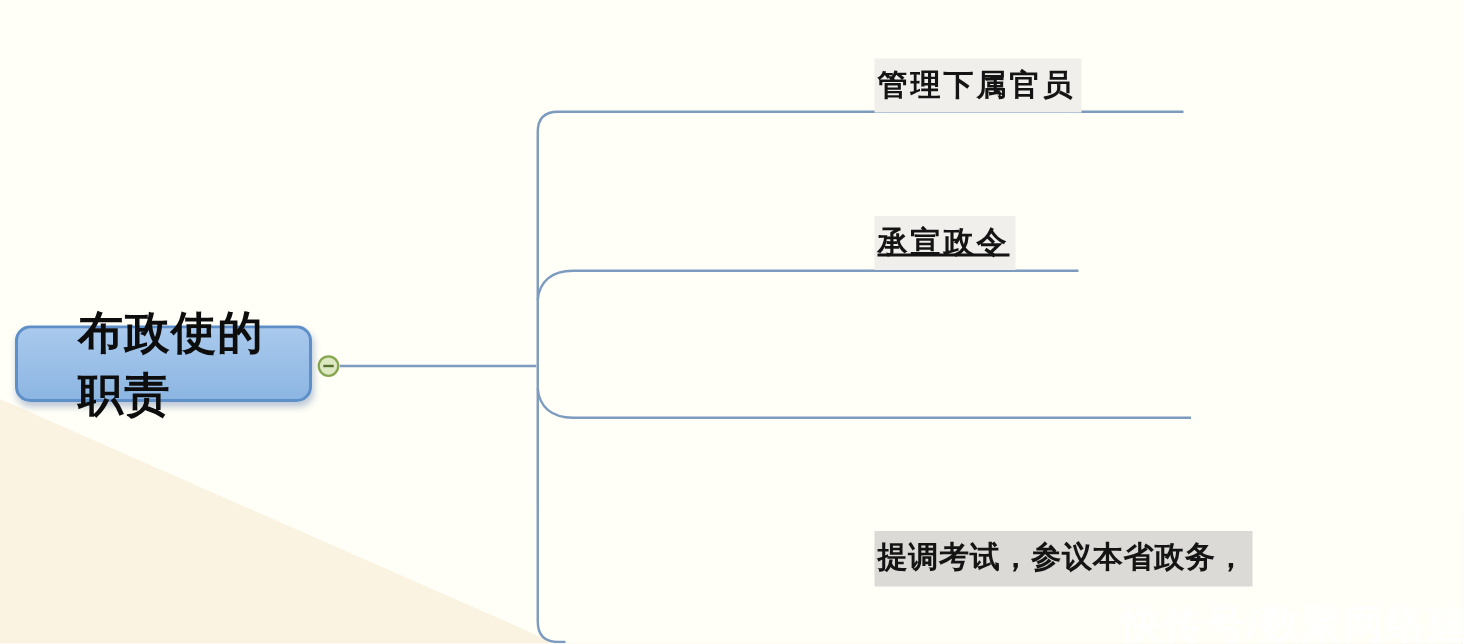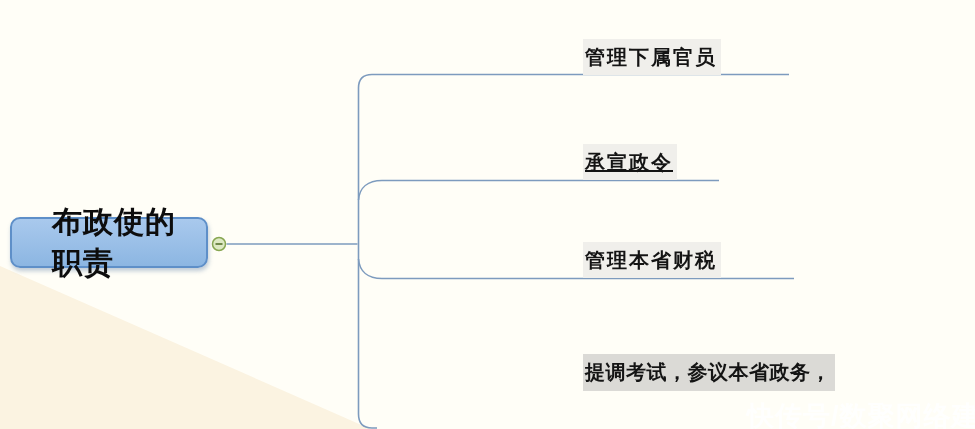--- a/index.html
+++ b/index.html
@@ -79,21 +79,20 @@
   </svg>
 
   <div class="root-node">
     <span>布政使的职责</span>
   </div>
 
   <div class="branch-label lvl1 b1">管理下属官员</div>
 
   <div class="branch-label lvl1 b2">承宣政令</div>
 
-  <div class="branch-label lvl1 b3">管理本省财税</div>
 
   <div class="branch-label lvl1 b4">
     <div>提调考试，参议本省政务，</div>
   </div>
 
   <div class="watermark">快传号/数聚网络建良</div>
 
 </div>
 
 </body></html>

